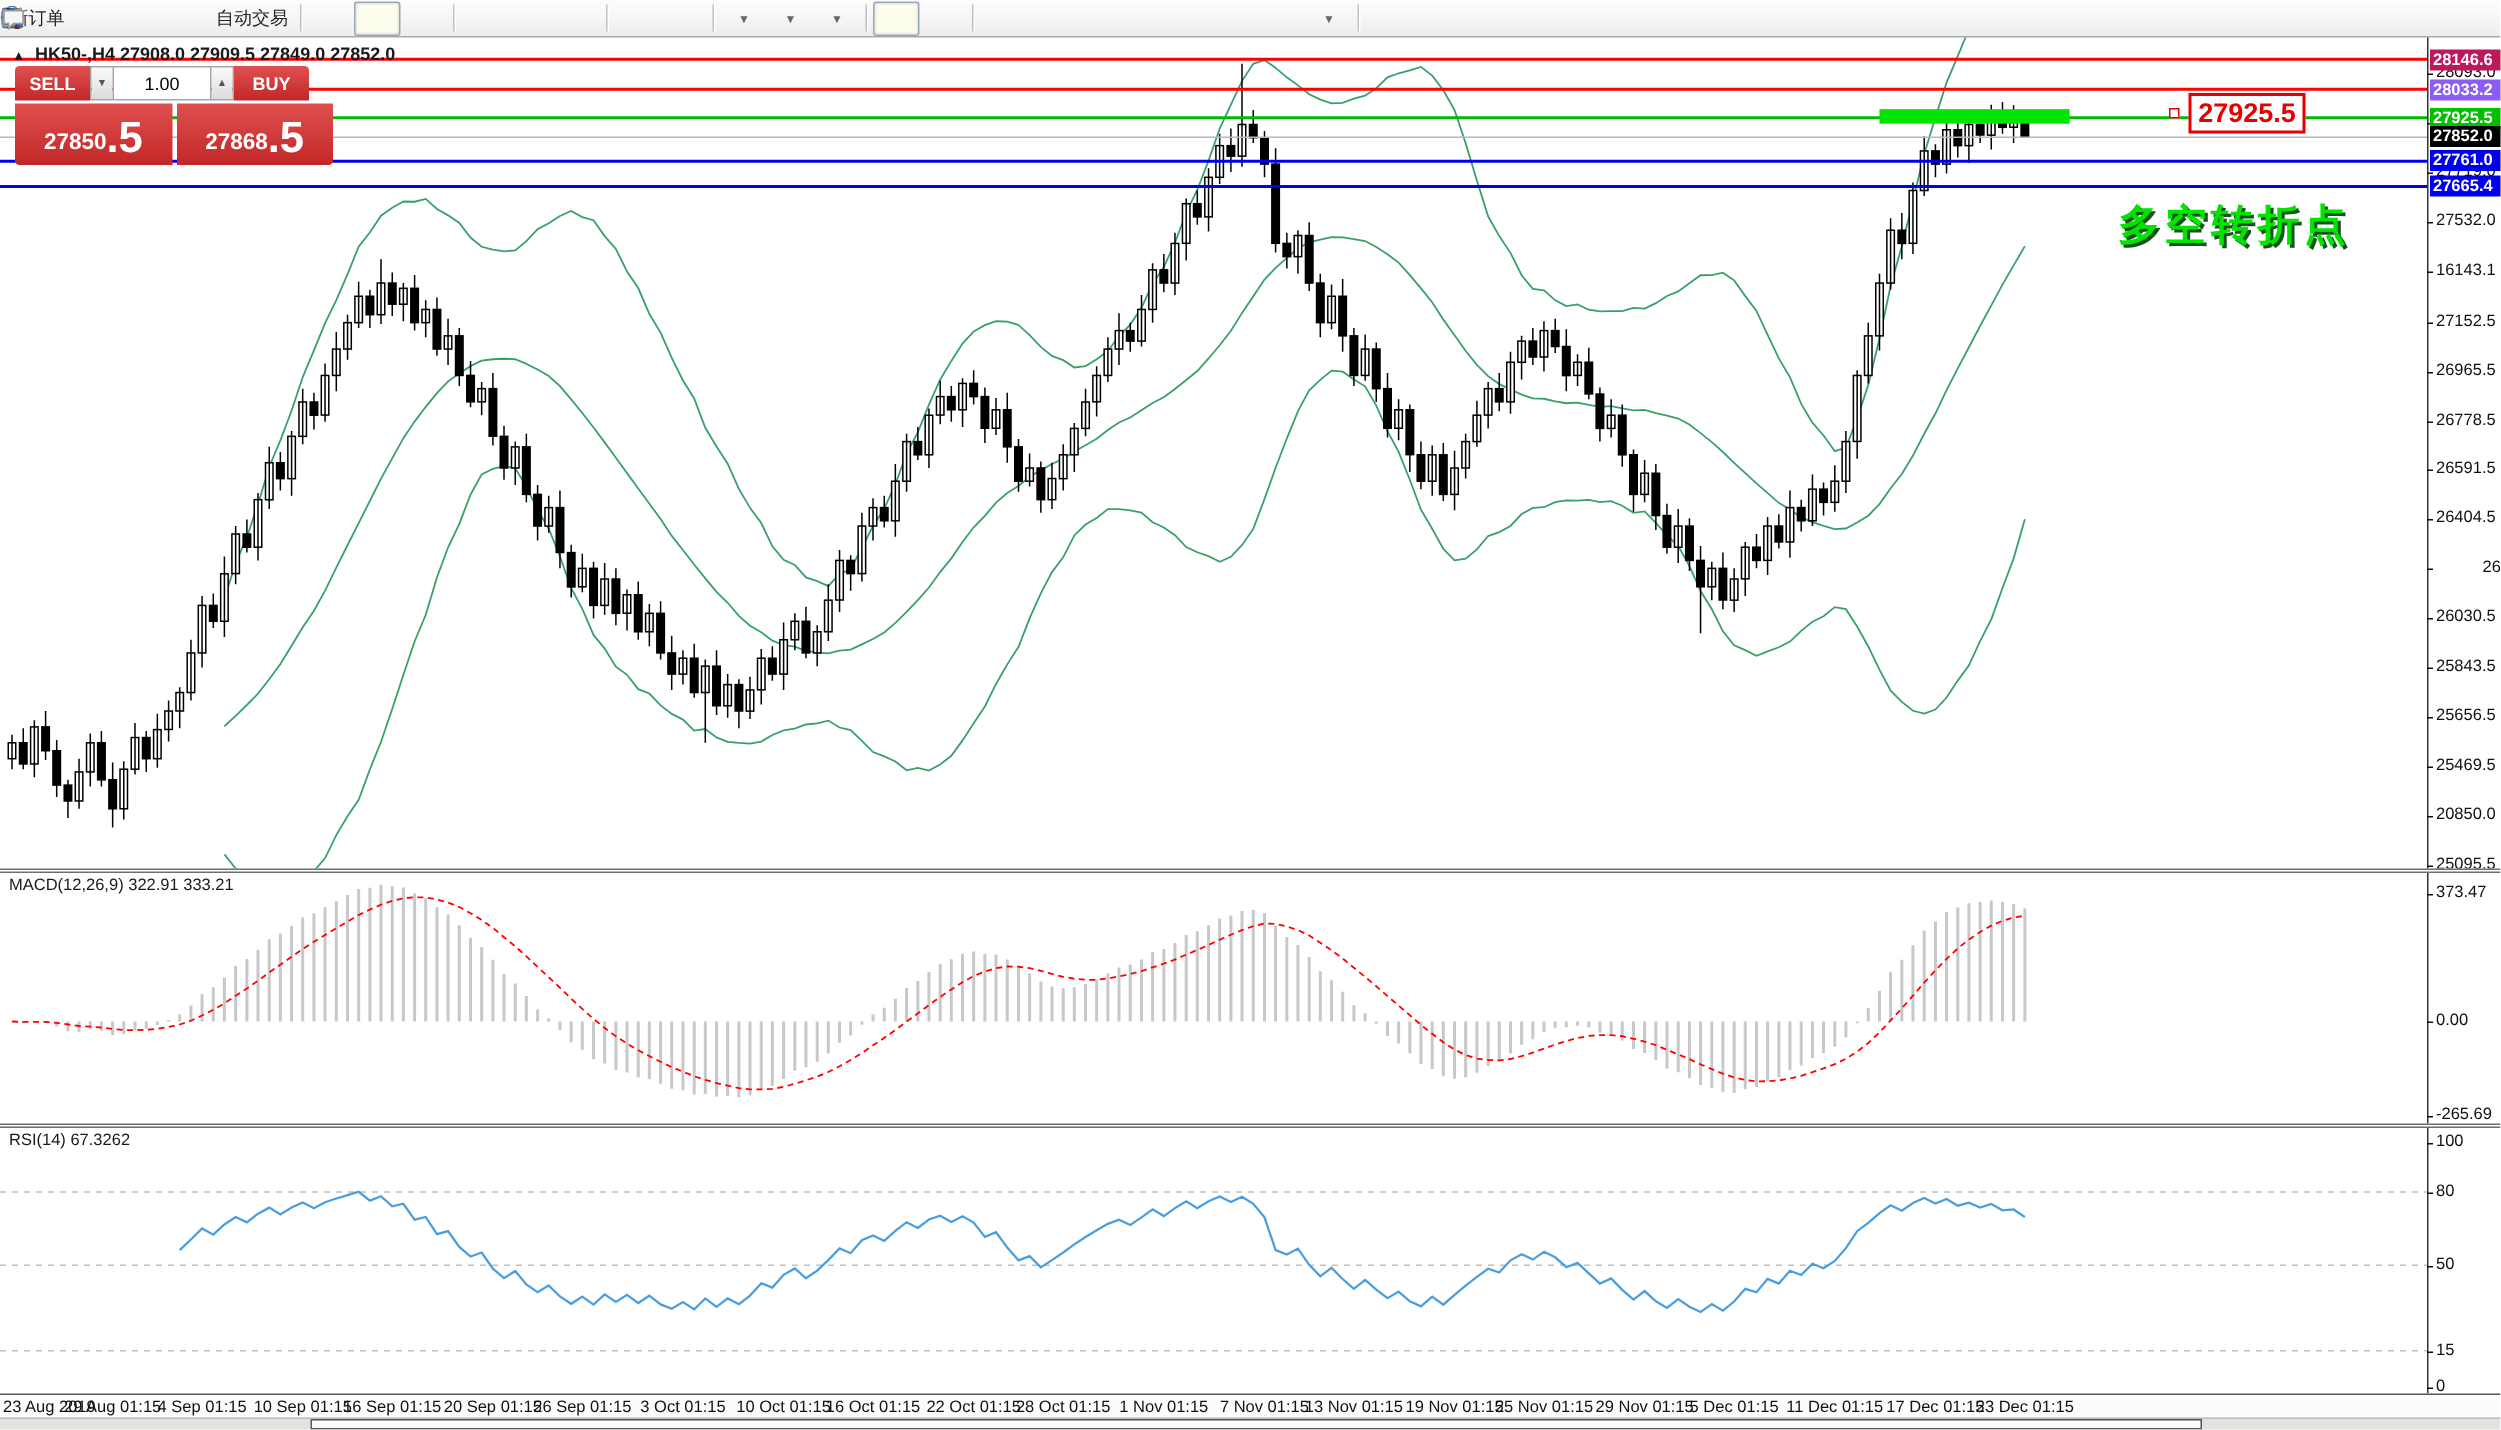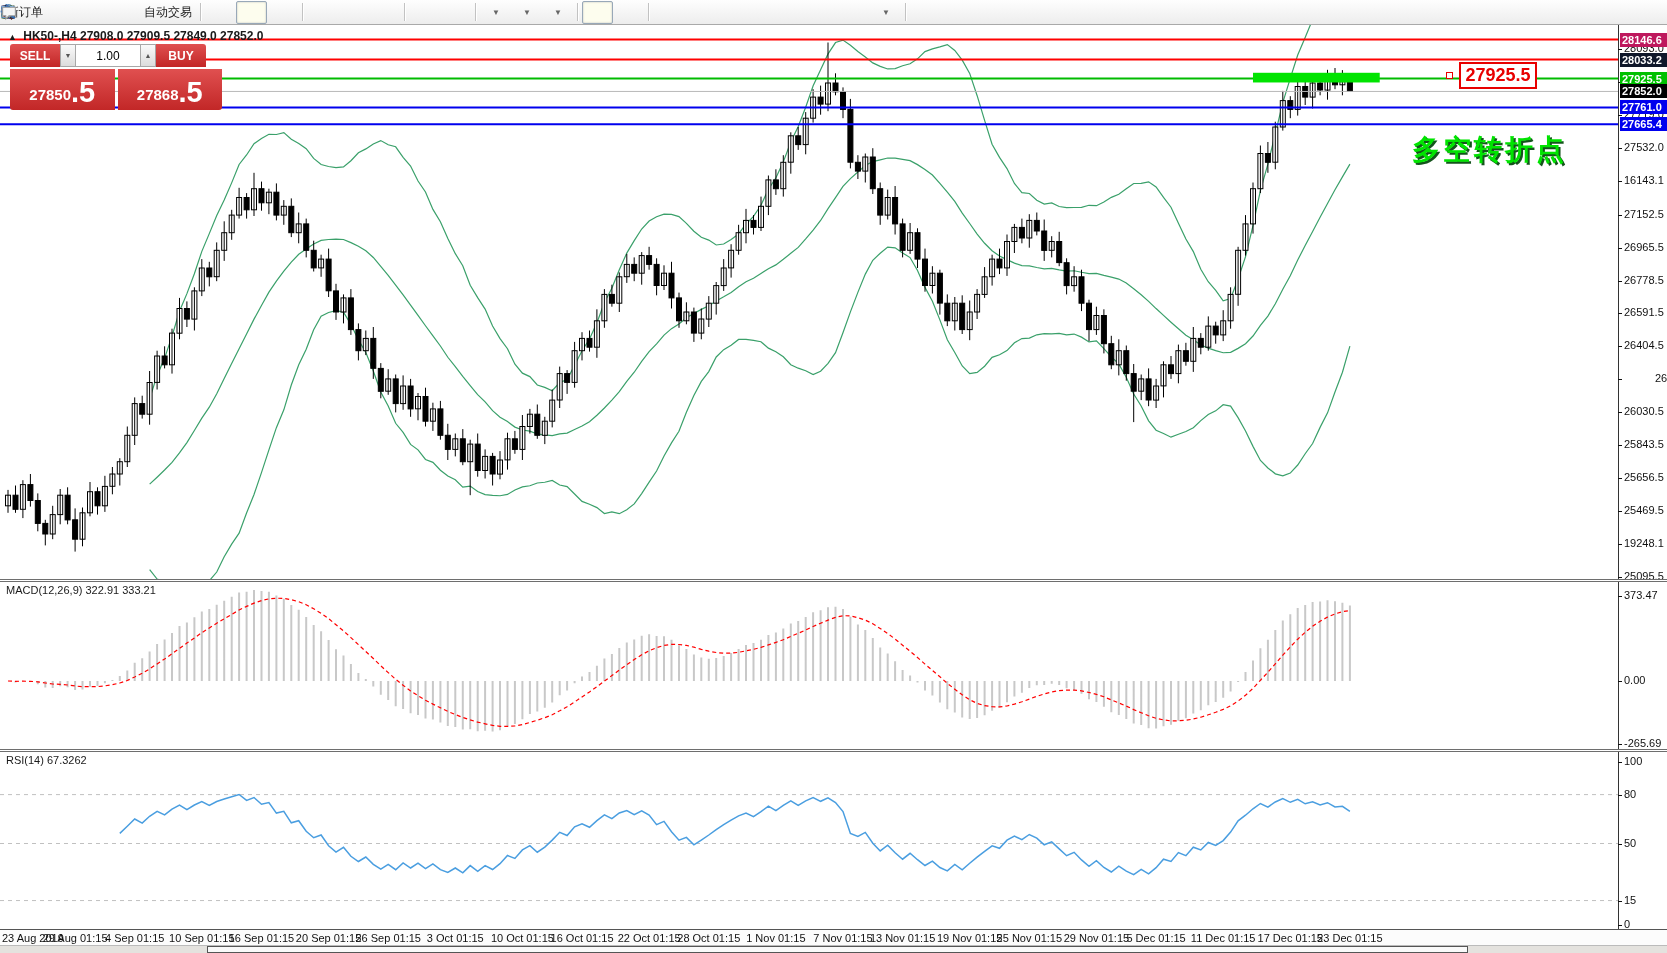--- a/index.html
+++ b/index.html
@@ -479,26 +479,26 @@
       <div class="tick-label" style="top: 372.368px; margin-left: 31px;">26217.5</div>
       <div class="tick-dash" style="top: 379.368px;"></div>
       <div class="tick-label" style="top: 405.308px;">26030.5</div>
       <div class="tick-dash" style="top: 412.308px;"></div>
       <div class="tick-label" style="top: 438.248px;">25843.5</div>
       <div class="tick-dash" style="top: 445.248px;"></div>
       <div class="tick-label" style="top: 471.188px;">25656.5</div>
       <div class="tick-dash" style="top: 478.188px;"></div>
       <div class="tick-label" style="top: 504.128px;">25469.5</div>
       <div class="tick-dash" style="top: 511.128px;"></div>
-      <div class="tick-label" style="top: 537.068px;">19248.1</div>
+      <div class="tick-label" style="top: 537.068px;">20850.0</div>
       <div class="tick-dash" style="top: 544.068px;"></div>
       <div class="tick-label" style="top: 570.008px;">25095.5</div>
       <div class="tick-dash" style="top: 577.008px;"></div>
       <div class="badge" style="top: 32.5584px; background: #be185d;">28146.6</div>
-      <div class="badge" style="top: 52.5337px; background: #0f172a;">28033.2</div>
+      <div class="badge" style="top: 52.5337px; background: #8b5cf6;">28033.2</div>
       <div class="badge" style="top: 71.505px; background: rgb(0, 192, 0);">27925.5</div>
       <div class="badge" style="top: 84.452px; background: rgb(0, 0, 0);">27852.0</div>
       <div class="badge" style="top: 100.482px; background: rgb(0, 0, 238);">27761.0</div>
       <div class="badge" style="top: 117.321px; background: rgb(0, 0, 238);">27665.4</div>
     </div>
 
   <div class="chart-title">
     <span class="mark">▲</span>
     <span>HK50-,H4</span>
     <span>27908.0 27909.5 27849.0 27852.0</span>

